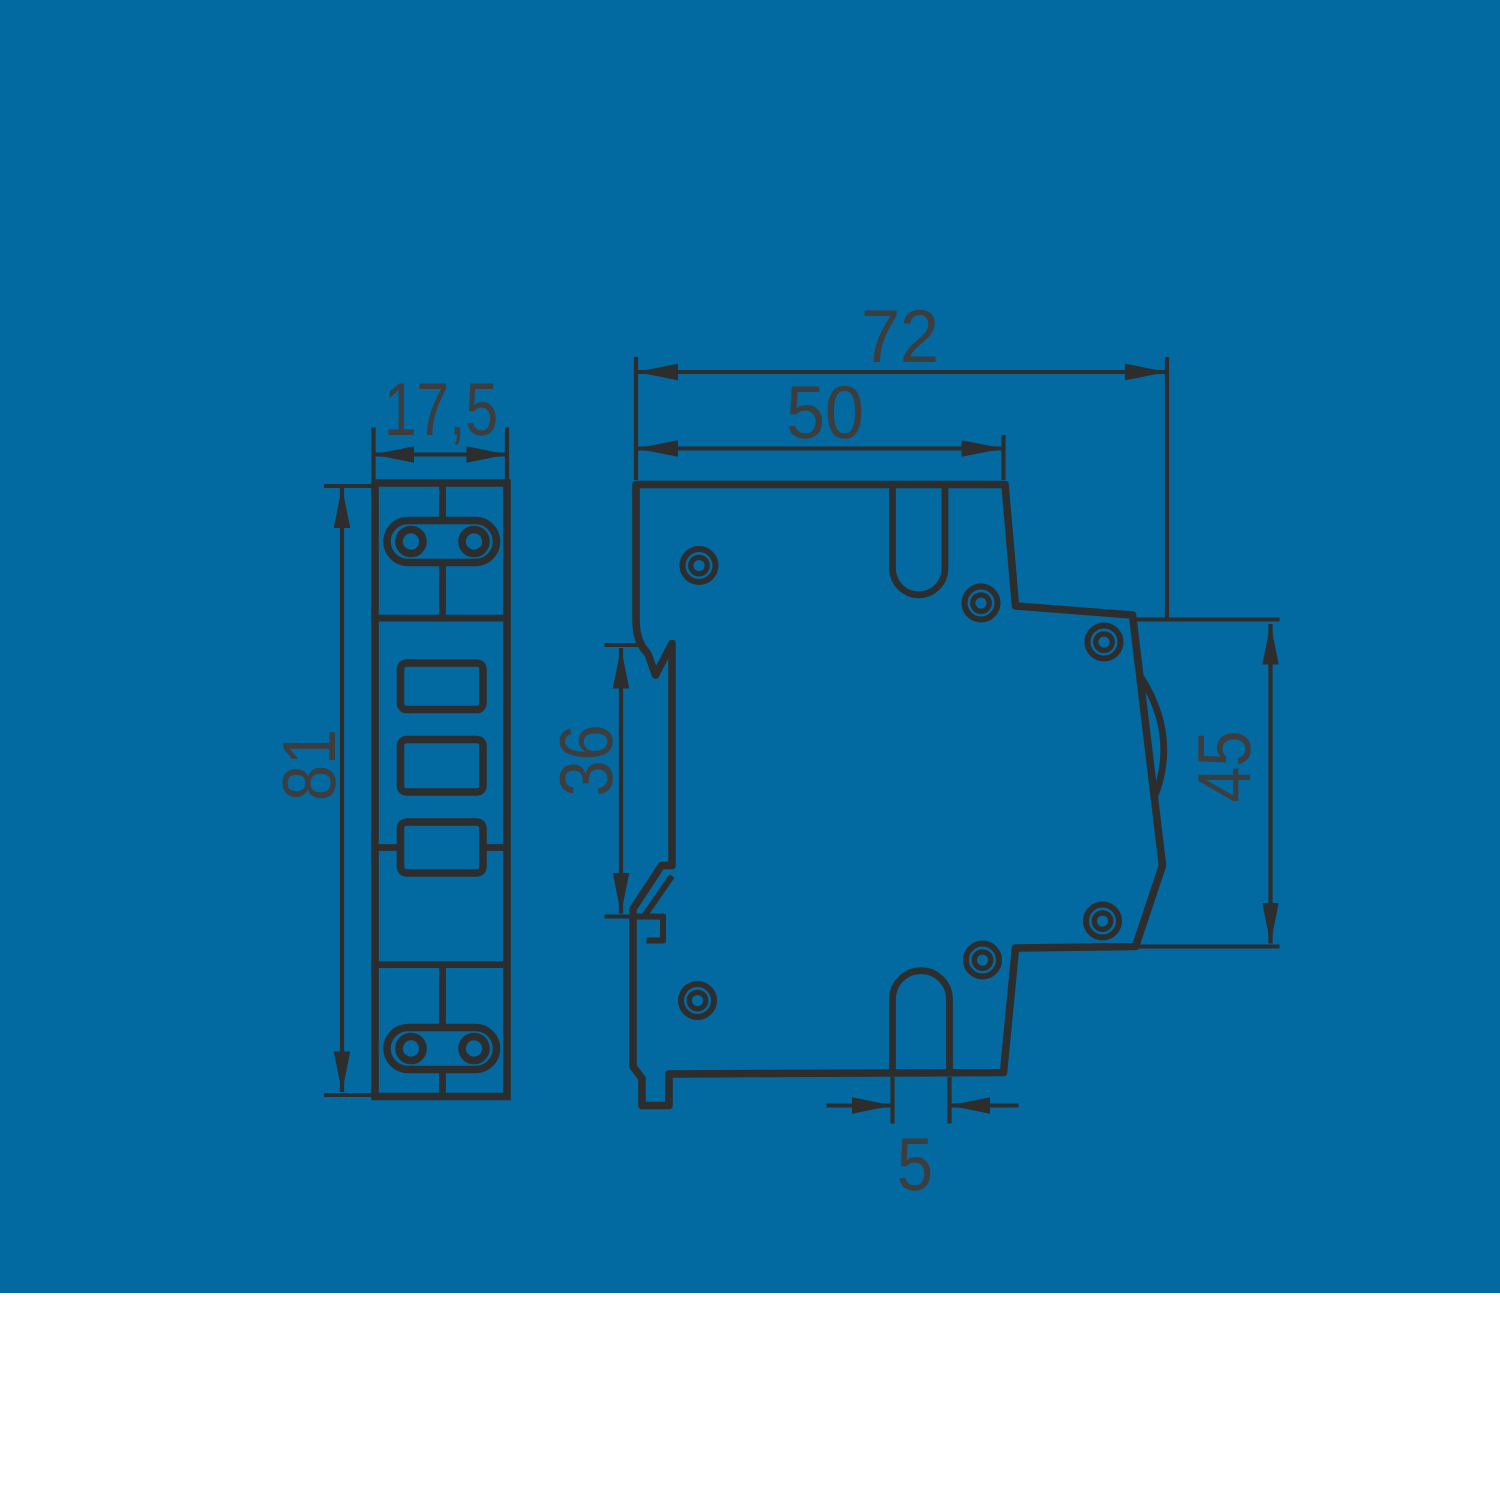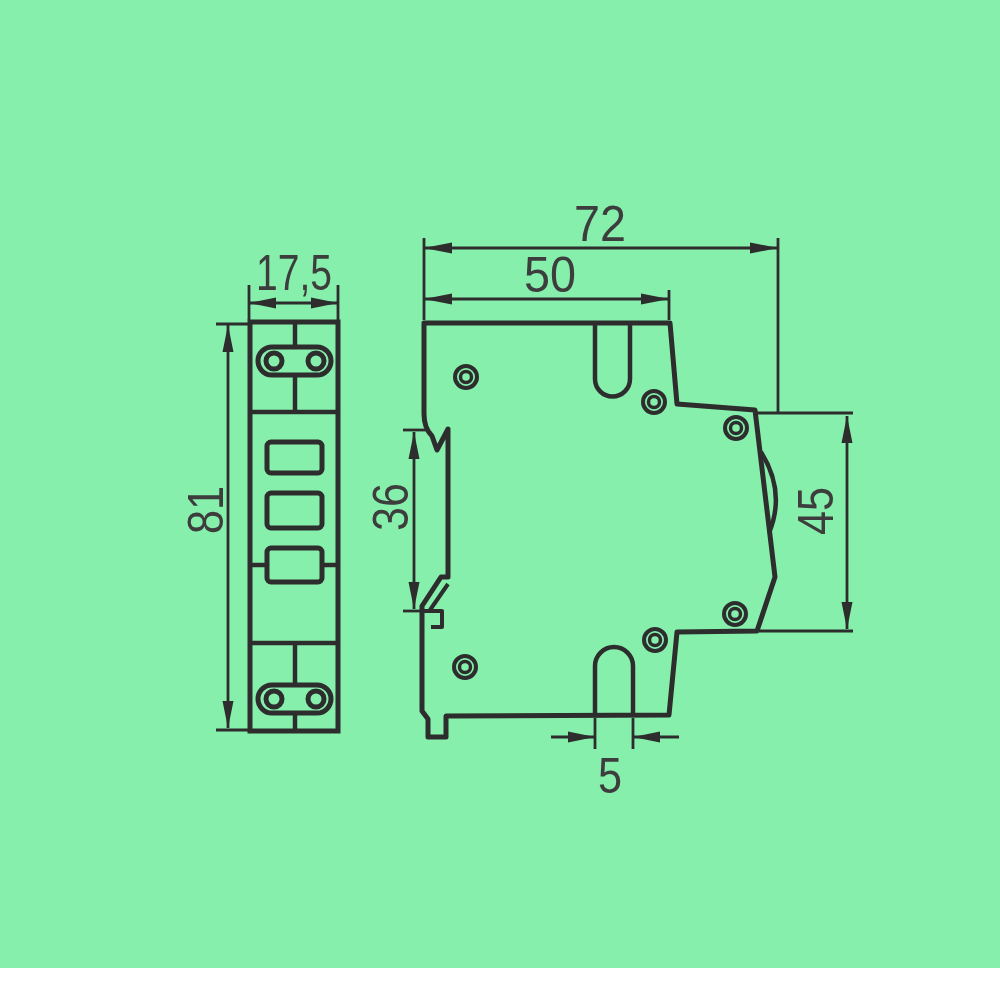--- a/index.html
+++ b/index.html
@@ -1,16 +1,16 @@
 <!DOCTYPE html>
 <html><head>
 <meta charset="utf-8">
 <style>
   html,body{margin:0;padding:0;background:#ffffff;}
-  .canvas{position:relative;width:1000px;height:968px;background:#86efac;overflow:hidden;}
+  .canvas{position:relative;width:1000px;height:862px;background:#0369a1;overflow:hidden;}
   svg{position:absolute;left:0;top:0;}
   .stroke{stroke:#2d2d2d;fill:none;}
   .s5{stroke-width:5;}
   .s45{stroke-width:4.5;}
   .s4{stroke-width:4;}
   .s35{stroke-width:3.5;}
   .dim{stroke:#2d2d2d;stroke-width:2.8;fill:none;}
   .head{fill:#2d2d2d;stroke:none;}
   text.dimtext{
     font-family:"Liberation Sans", sans-serif;

